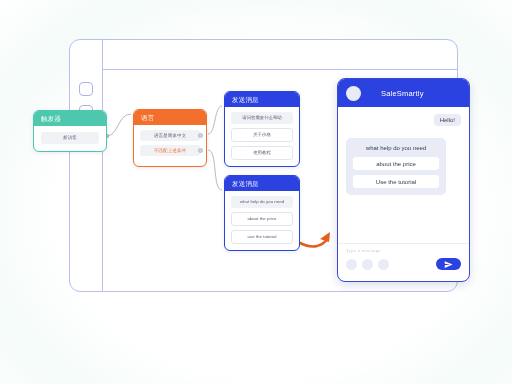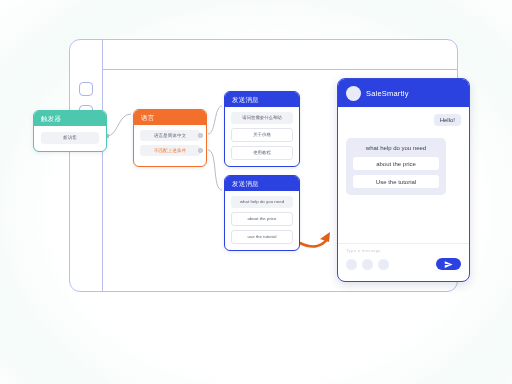--- a/index.html
+++ b/index.html
@@ -81,21 +81,21 @@
   
   #chat{
     position:absolute;left:337px;top:78px;width:133px;height:204px;
     background:#fff;border:1px solid #3a4ad4;border-radius:8px;
     box-shadow:0 3px 10px rgba(40,50,110,.16);box-sizing:border-box;overflow:hidden;
   }
   #chat .chat-hd{
     height:28px;background:#2b41e0;display:flex;align-items:center;padding:0 0 0 8px;
   }
   .avatar{width:15px;height:15px;border-radius:50%;background:#e9ecf6;flex:none;}
-  .brand{color:#fff;font-size:7.5px;margin-left:5px;letter-spacing:.2px;}
+  .brand{color:#fff;font-size:7.5px;margin-left:20px;letter-spacing:.2px;}
   .chat-bd{position:relative;height:138px;background:#fff;padding:7px 8px 0 8px;box-sizing:border-box;}
   .bubble-out{
     margin-left:auto;width:fit-content;background:#e9ecf6;color:#3b4152;
     font-size:6px;border-radius:4px;padding:3px 6px;
   }
   .bubble-in{
     margin-top:12px;background:#e9ecf6;border-radius:5px;padding:7px 7px;width:86px;
   }
   .bubble-in .q{font-size:6px;color:#3b4152;text-align:center;margin-bottom:6px;}
   .opt{

